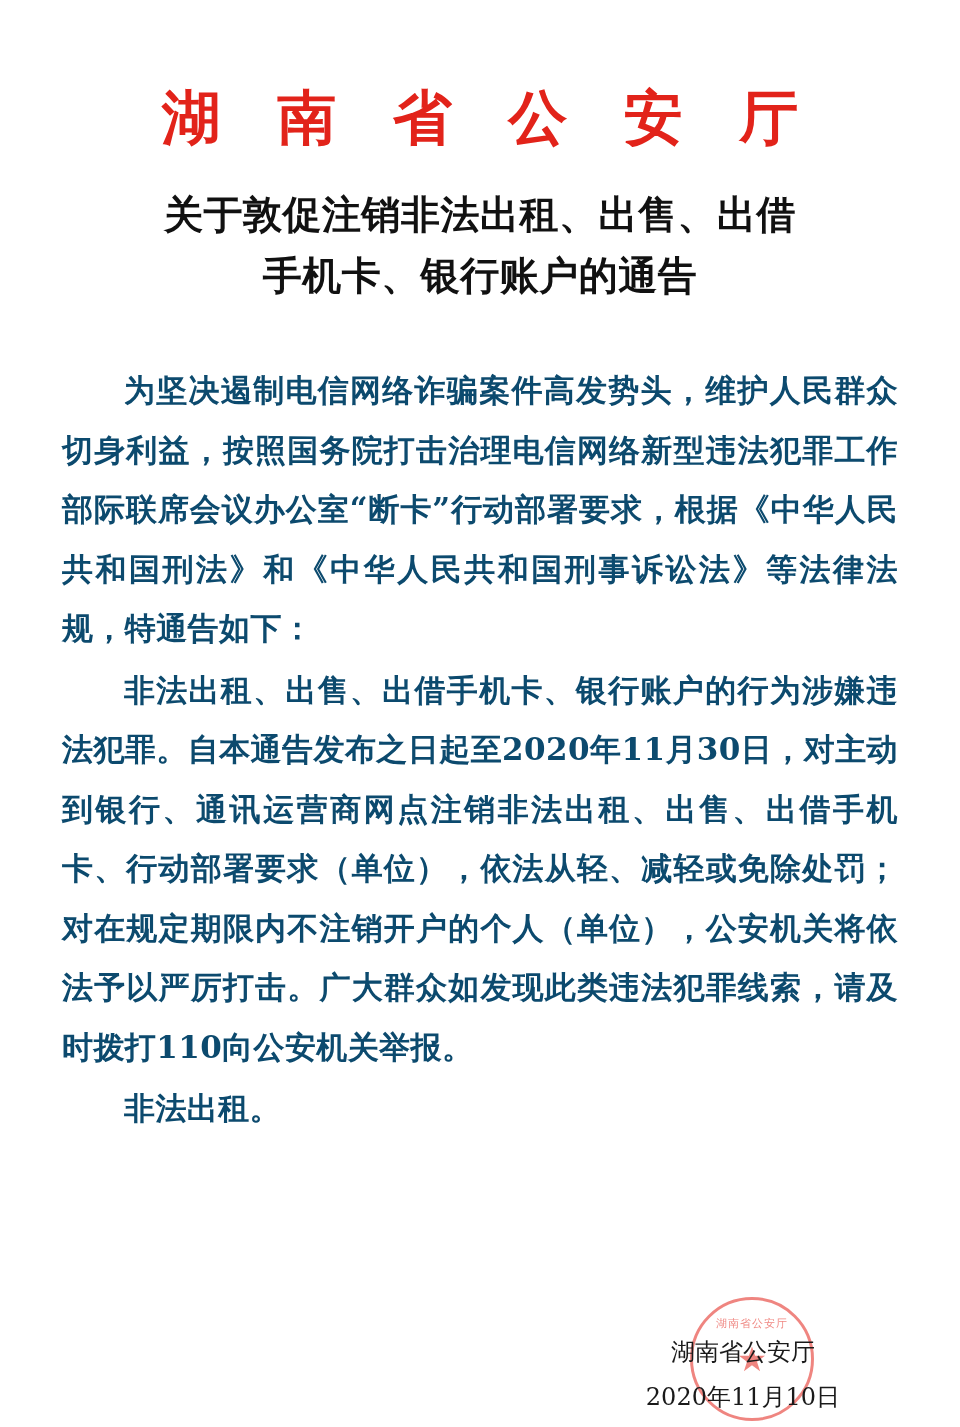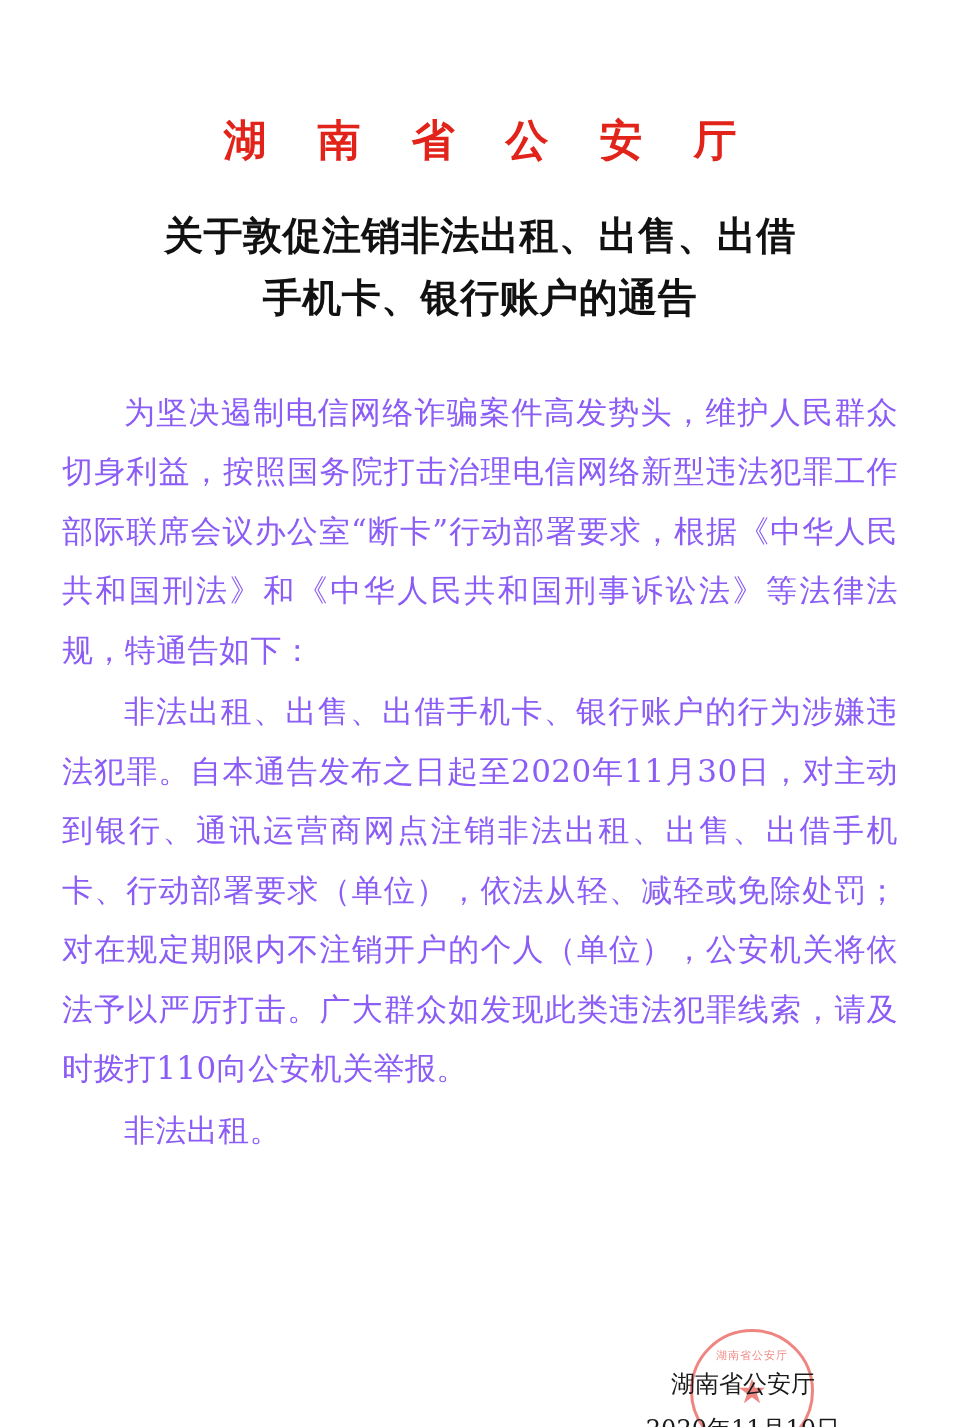--- a/index.html
+++ b/index.html
@@ -20,49 +20,49 @@
     width: 960px;
     height: 1427px;
     box-sizing: border-box;
     padding: 0 62px;
   }
   .issuer {
     text-align: center;
     color: #e2231a;
     font-family: "DejaVu Serif", "Liberation Serif", serif;
     font-weight: bold;
-    font-size: 43px;
+    font-size: 59px;
     letter-spacing: 18px;
     text-indent: 18px;
-    margin-top: 116px;
+    margin-top: 84px;
     line-height: 1.15;
     white-space: nowrap;
   }
   .doc-title {
     text-align: center;
     font-family: "DejaVu Serif", "Liberation Serif", serif;
     font-weight: bold;
     font-size: 39px;
     line-height: 1.58;
     color: #111111;
-    margin-top: 40px;
+    margin-top: 32px;
     letter-spacing: 0.5px;
   }
   .doc-title .line {
     display: block;
   }
   .body-text {
     margin-top: 54px;
     font-size: 31px;
     line-height: 1.92;
     letter-spacing: 0.4px;
     text-align: justify;
     text-justify: inter-ideograph;
-    font-weight: normal;
-    color: #8b5cf6;
+    font-weight: bold;
+    color: #0c4a6e;
   }
   .body-text p {
     margin: 0 0 2px 0;
     text-indent: 2em;
   }
   .signature {
     position: absolute;
     right: 120px;
     bottom: 92px;
     text-align: center;

